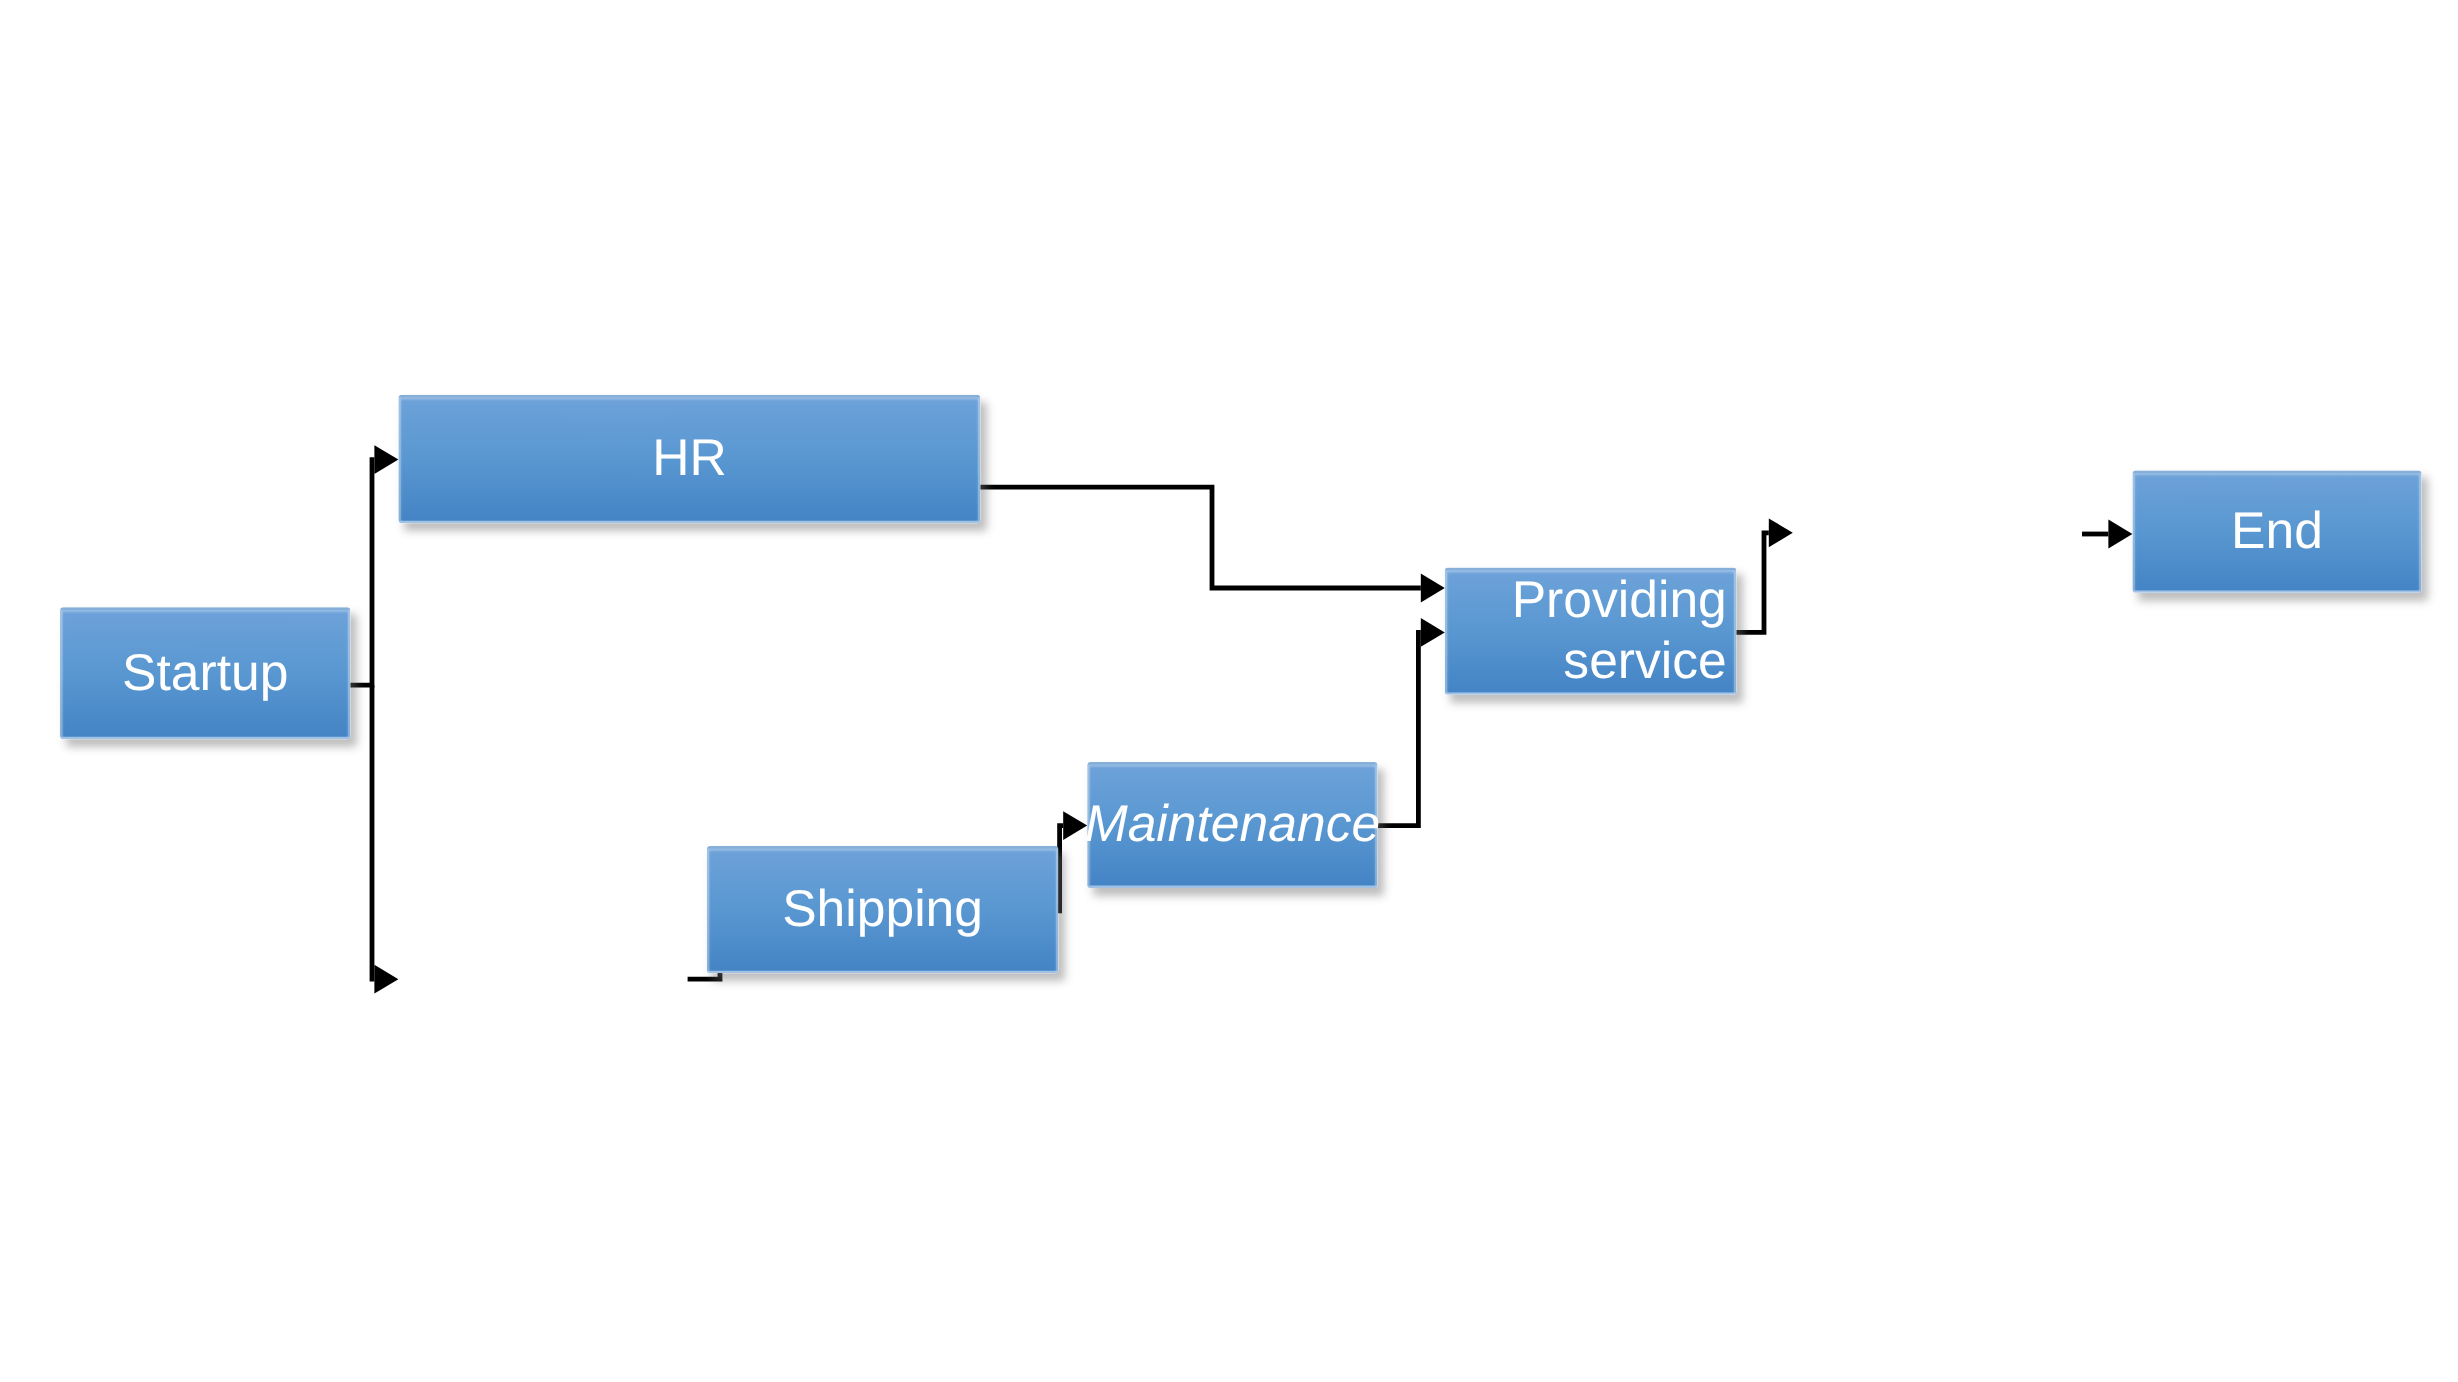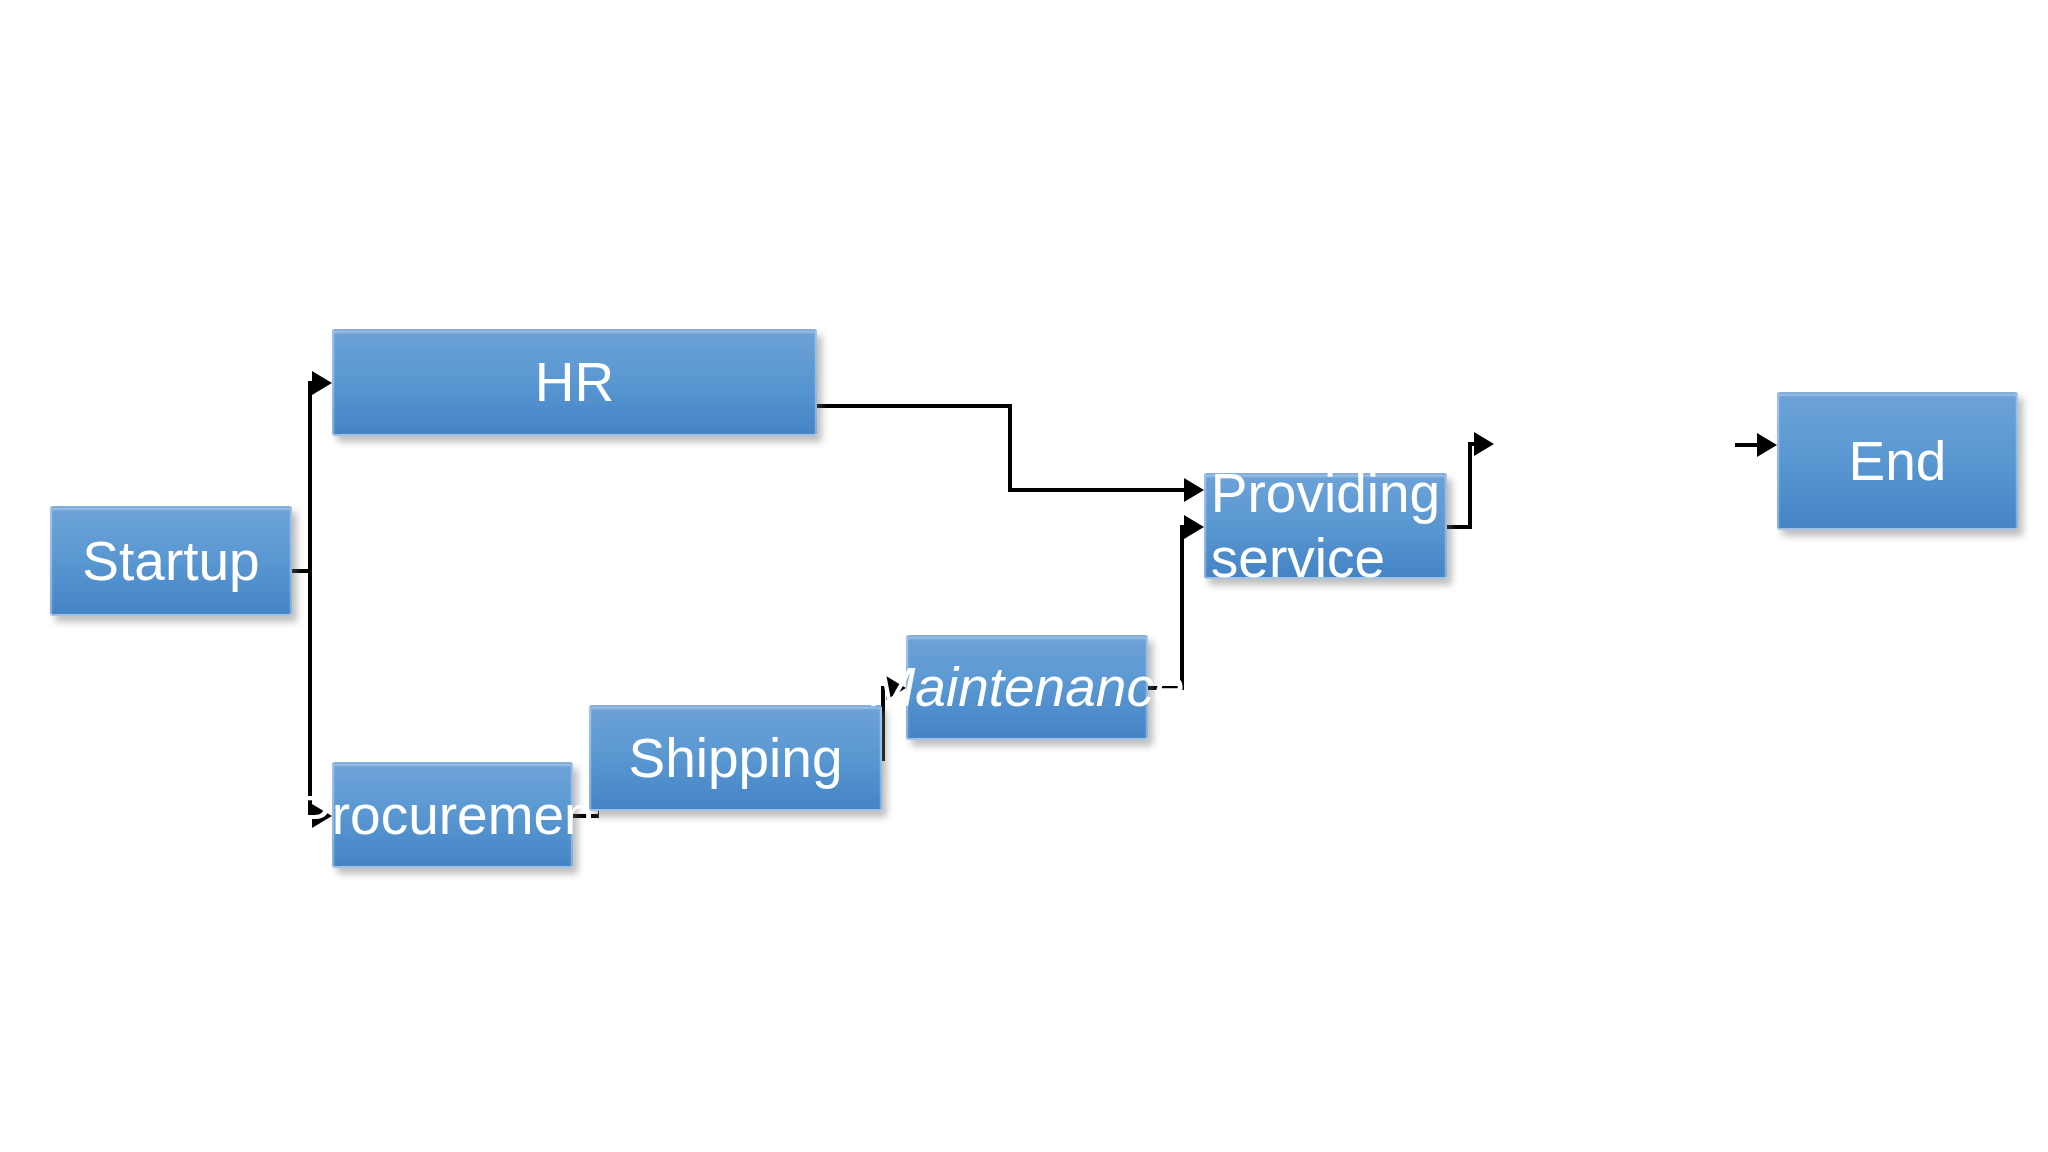--- a/index.html
+++ b/index.html
@@ -20,24 +20,24 @@
     left: 0;
     top: 0;
     width: 2048px;
     height: 1152px;
   }
   .node {
     position: absolute;
     display: flex;
     align-items: center;
     justify-content: center;
-    text-align: left;
+    text-align: right;
     box-sizing: border-box;
     color: #ffffff;
-    font-size: 55px;
+    font-size: 43px;
     line-height: 1.18;
     border-radius: 3px;
     background: linear-gradient(180deg, #6da2d9 0%, #5997d1 50%, #4484c5 100%);
     border: 2px solid rgba(255, 255, 255, 0.35);
     box-shadow: inset 0 2px 2px rgba(255, 255, 255, 0.30),
                 5px 6px 7px rgba(110, 110, 110, 0.45);
   }
   .node span {
     display: block;
     padding: 0 6px;
@@ -48,21 +48,21 @@
     fill: none;
   }
   
   .n-startup     { left:   50px; top: 506px; width: 242px; height: 110px; }
   .n-hr          { left:  332px; top: 329px; width: 485px; height: 107px; }
   .n-procurement { left:  332px; top: 762px; width: 241px; height: 106px; }
   .n-shipping    { left:  589px; top: 705px; width: 293px; height: 106px; }
   .n-maintenance { left:  906px; top: 635px; width: 242px; height: 105px; font-style: italic; }
   .n-providing   { left: 1204px; top: 473px; width: 243px; height: 106px; }
   .n-final       { left: 1494px; top: 391px; width: 241px; height: 107px; }
-  .n-end         { left: 1777px; top: 392px; width: 241px; height: 138px; }
+  .n-end         { left: 1777px; top: 392px; width: 241px; height: 102px; }
 </style>
 </head>
 <body>
 
 <div class="canvas">
 
   <svg class="connector-layer" viewBox="0 0 2048 1152" xmlns="http://www.w3.org/2000/svg">
     <defs>
       <marker id="arrow" markerUnits="userSpaceOnUse" markerWidth="24" markerHeight="28" refX="1" refY="13" orient="auto">
         <path d="M1,1 L21,13 L1,25 Z" fill="#000000"></path>
@@ -79,23 +79,20 @@
   </svg>
 
   <div class="node n-startup">
     <span>Startup</span>
   </div>
 
   <div class="node n-hr">
     <span>HR</span>
   </div>
 
-  <div class="node n-procurement">
-    <span>Procurement</span>
-  </div>
 
   <div class="node n-shipping">
     <span>Shipping</span>
   </div>
 
   <div class="node n-maintenance">
     <span>Maintenance</span>
   </div>
 
   <div class="node n-providing">

